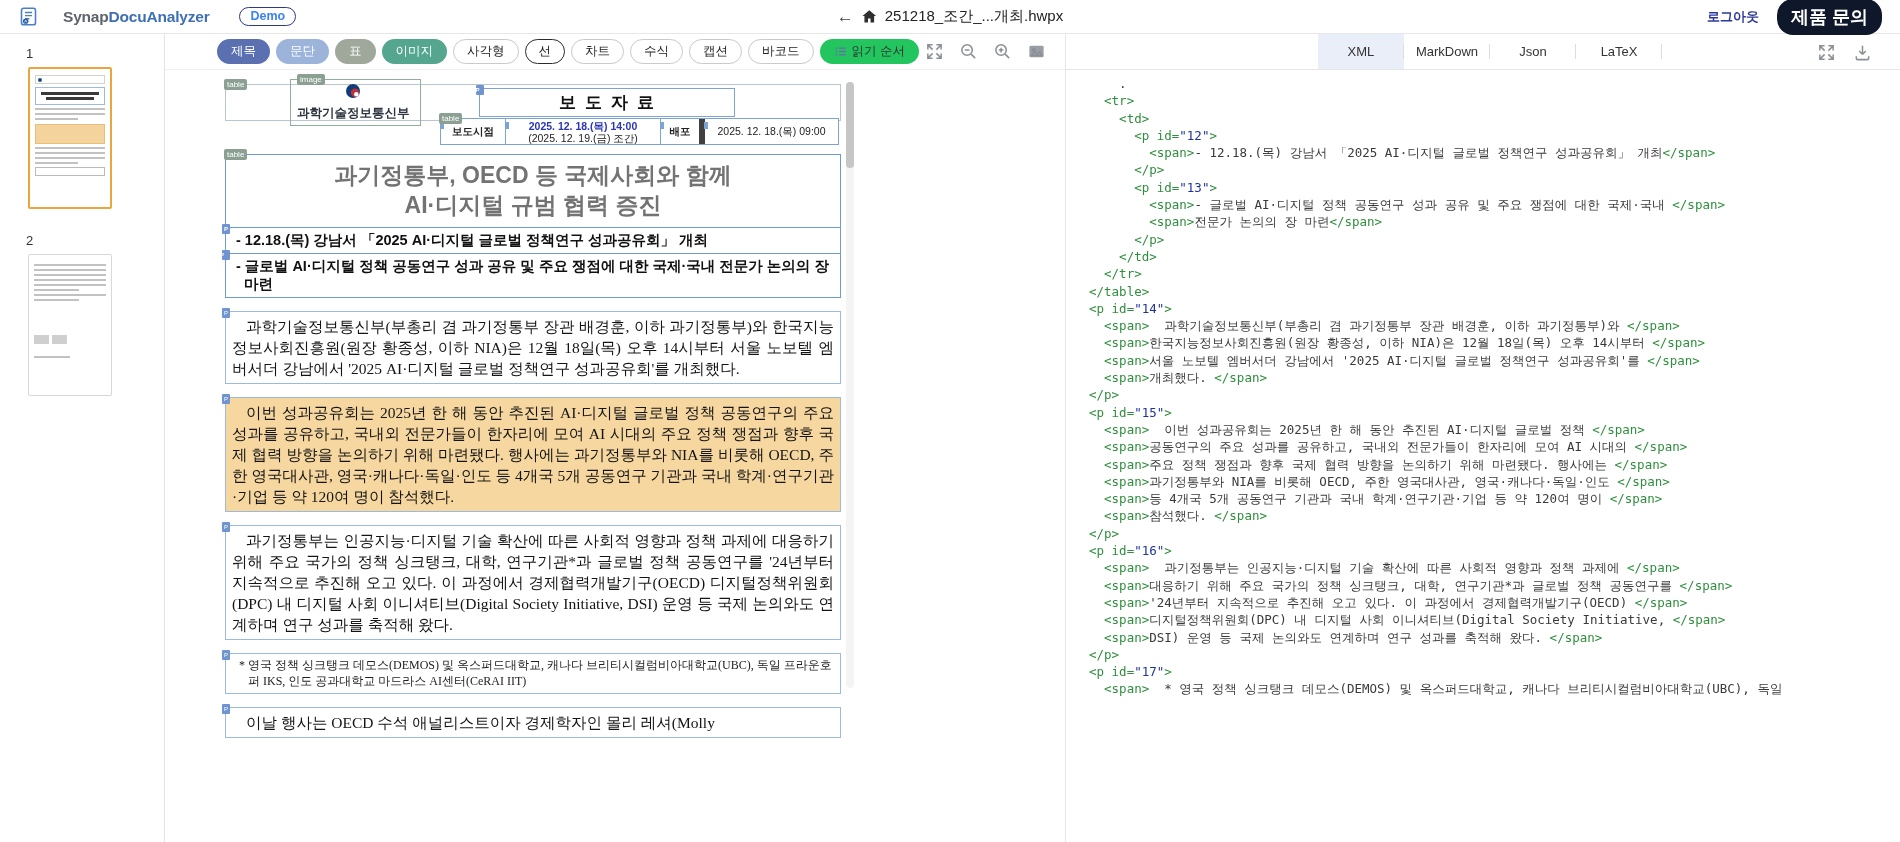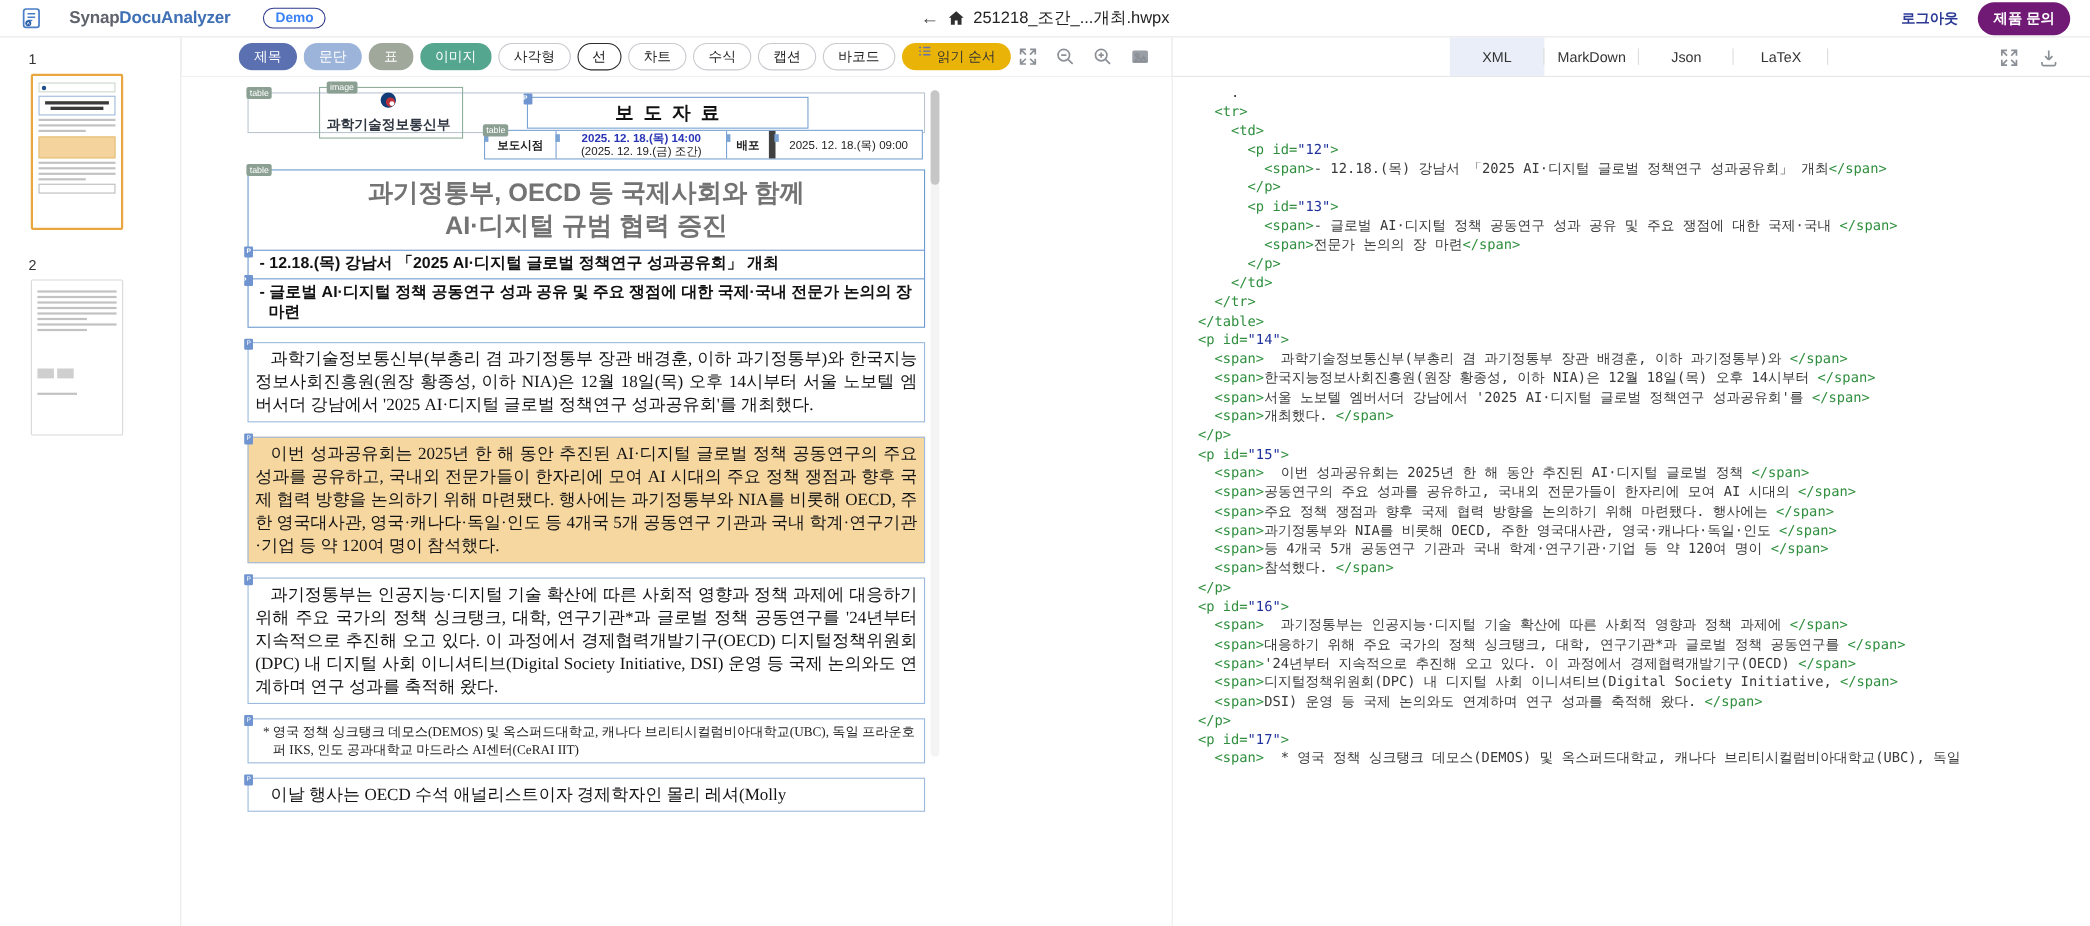--- a/index.html
+++ b/index.html
@@ -10,21 +10,21 @@
   .topbar { height:34px; display:flex; align-items:center; padding:0 18px; border-bottom:1px solid #e7e7e7; position:relative; background:#fff; }
   .brand { display:flex; align-items:center; gap:24px; }
   .brand-name { font-size:15.5px; font-weight:700; letter-spacing:-.2px; }
   .brand-prefix { color:#5f646c; }
   .brand-suffix { color:#3f6fb5; }
   .demo-badge { margin-left:6px; border:1.5px solid #2d3a8c; color:#3b82f6; border-radius:12px; padding:1px 10px 2px; font-size:12.5px; font-weight:600; }
   .file-title { position:absolute; left:50%; transform:translateX(-50%); display:flex; align-items:center; gap:7px; font-size:15px; color:#222; }
   .back-arrow { font-size:17px; color:#444; cursor:pointer; }
   .topbar-right { margin-left:auto; display:flex; align-items:center; gap:18px; }
   .logout { font-size:13px; font-weight:700; color:#2c3a96; cursor:pointer; }
-  .contact-btn { background:#701a75; color:#fff; font-size:13px; font-weight:600; padding:6px 14px; border-radius:16px; border:none; cursor:pointer; }
+  .contact-btn { background:#0f172a; color:#fff; font-size:18px; font-weight:600; padding:6px 14px; border-radius:16px; border:none; cursor:pointer; }
 
   .bodyrow { display:flex; height:808px; }
 
   
   .thumbs { width:165px; border-right:1px solid #e3e3e3; padding:12px 0 0 24px; }
   .page-num { font-size:13px; color:#333; margin:0 0 6px 2px; }
   .thumb { width:84px; height:142px; background:#fff; border:1px solid #d8d8d8; border-radius:2px; margin-left:4px; padding:6px 5px; cursor:pointer; }
   .thumb.selected { border:2px solid #e9a63e; }
   .lbl2 { margin-top:24px; }
   .m-head { height:9px; border:1px solid #ccd6cc; margin-bottom:3px; display:flex; align-items:center; padding-left:2px; }
@@ -40,21 +40,21 @@
   
   .doc-panel { width:900px; position:relative; }
   .toolbar { height:36px; display:flex; align-items:center; gap:6px; padding-left:52px; border-bottom:1px solid #f0f0f0; }
   .pill { height:25px; line-height:23px; padding:0 13px; border-radius:13px; font-size:12.5px; color:#fff; border:1px solid transparent; cursor:pointer; white-space:nowrap; }
   .pill-title   { background:#5a70b0; }
   .pill-para    { background:#9cb3da; }
   .pill-table   { background:#9fa89b; }
   .pill-image   { background:#54a68e; }
   .pill-outline { background:#fff; color:#222; border-color:#c9c9cf; }
   .pill-line    { background:#fff; color:#111; border:1.8px solid #2b2b2b; line-height:21px; }
-  .pill-gray    { background:#eab308; color:#333; display:flex; gap:5px; }
+  .pill-gray    { background:#22c55e; color:#333; display:flex; align-items:center; gap:5px; }
   .tool-icons { margin-left:auto; margin-right:46px; display:flex; align-items:center; gap:15px; }
   .ticon { width:19px; height:19px; cursor:pointer; display:block; }
   .ticon path, .ticon circle { stroke:#8b8f96; stroke-width:1.6; fill:none; }
 
   .doc-canvas { position:relative; height:772px; background:#fff; overflow:hidden; }
   .page { position:absolute; left:60px; top:14px; width:616px; }
 
   .tag { position:absolute; top:-6px; left:-2px; background:#8ba093; color:#fff; font-size:8px; padding:0 3px; height:11px; line-height:11px; border-radius:2px; z-index:3; }
   .pmark { position:absolute; left:-4px; top:-4px; width:8px; height:10px; background:#6f94cf; color:#fff; font-size:6px; line-height:10px; text-align:center; border-radius:1px; z-index:3; }
 

